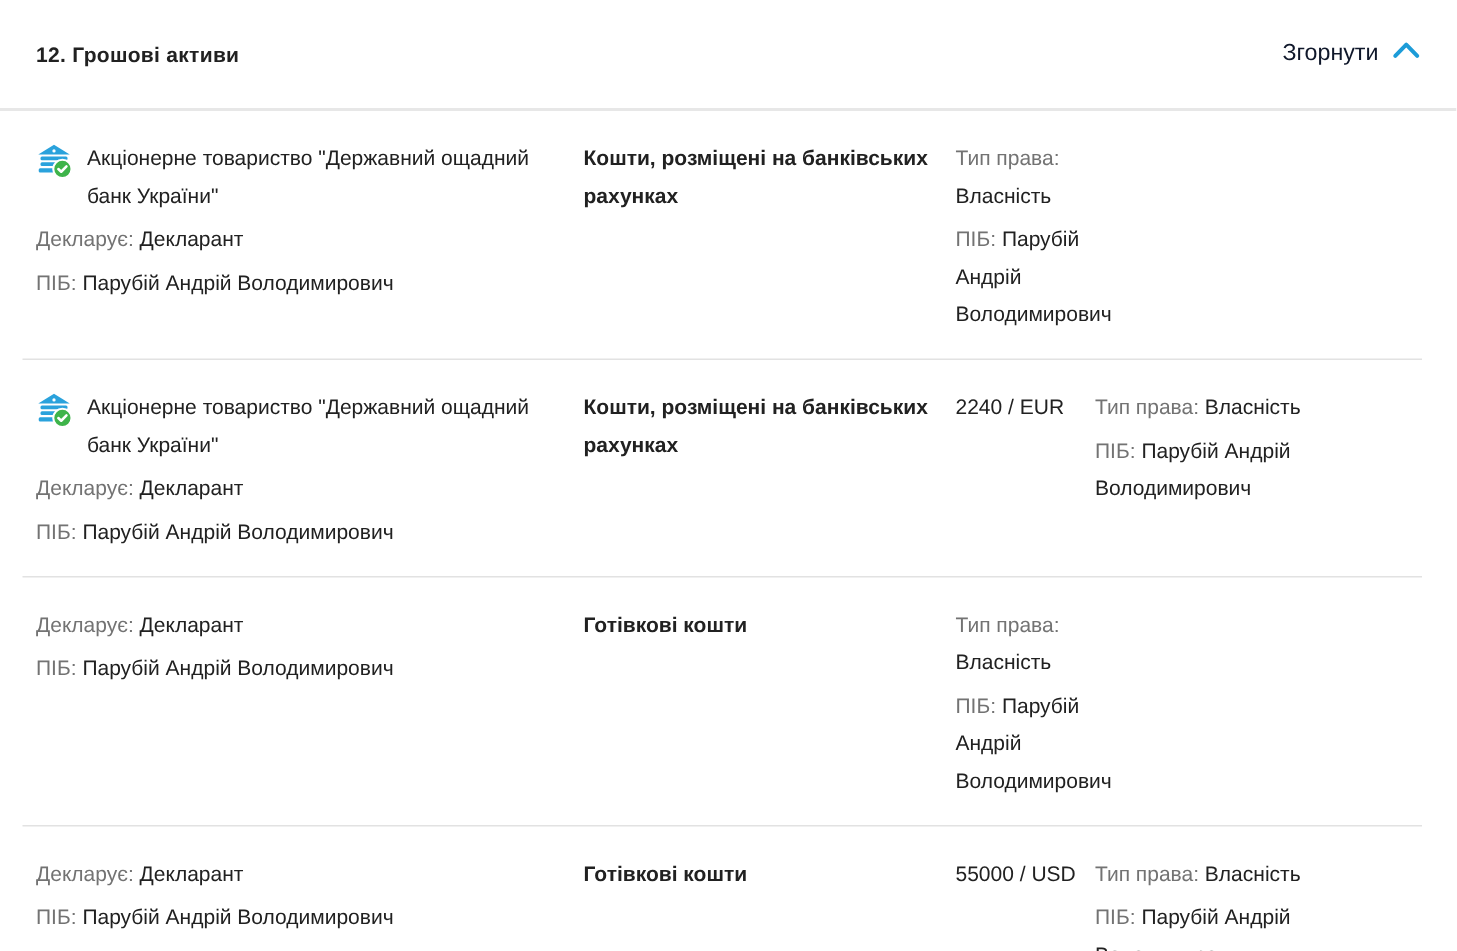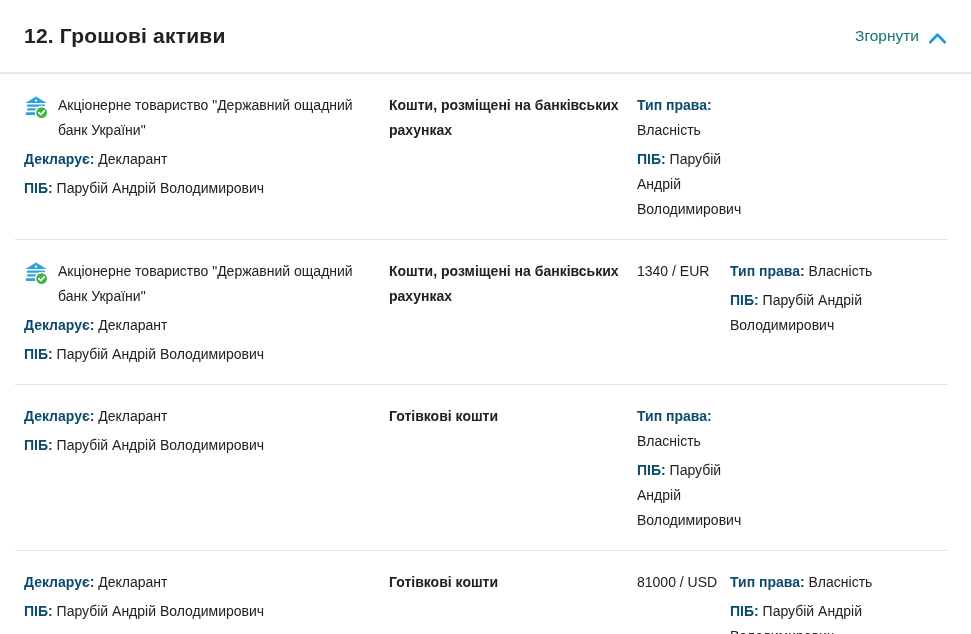--- a/index.html
+++ b/index.html
@@ -10,25 +10,25 @@
   }
   .page{width:971px;height:634px;background:#fff;}
 
   
   .section-header{
     height:74px;display:flex;align-items:center;justify-content:space-between;
     padding:0 24px;box-sizing:border-box;background:#fff;
     border-bottom:2px solid #e7e7e7;
   }
   .section-title{
-    margin:0;font-size:21px;font-weight:700;color:#212121;letter-spacing:.2px;
+    margin:0;font-size:14px;font-weight:700;color:#212121;letter-spacing:.2px;
   }
   .collapse-btn{
-    display:flex;align-items:flex-end;gap:9px;background:none;border:none;
-    padding:0;cursor:pointer;color:#0f766e;font-family:inherit;
+    display:flex;align-items:flex-start;gap:9px;background:none;border:none;
+    padding:0;cursor:pointer;color:#0f172a;font-family:inherit;
     font-size:15.5px;font-weight:400;
   }
   .collapse-btn svg{display:block;}
 
   
   .table{margin:0 23px 0 15px;}
   .row{
     display:grid;
     grid-template-columns:374px 248px 93px 218px;
     border-bottom:1px solid #e2e2e2;
@@ -42,21 +42,21 @@
   .body-row{padding:19px 0 13px;}
   .cell{box-sizing:border-box;}
   .c1{padding-left:9px;padding-right:16px;}
   .c2{padding-right:16px;font-weight:bold;}
   .c3{padding-right:8px;}
   .c4{padding-right:4px;}
   .thead .c1{padding-left:9px;}
 
   .cell p{margin:0 0 4px;font-size:14px;line-height:25px;}
   .cell .text{font-size:14px;line-height:25px;}
-  .lbl{font-weight:700;color:#0c4a6e;}
+  .lbl{font-weight:400;color:#737373;}
 
   
   .inst{display:flex;align-items:flex-start;}
   .bank-ic{flex:0 0 34px;padding-top:2px;}
   .bank-ic svg{display:block;}
 
   .c3 .text{display:inline-block;max-width:85px;}
 </style>
 </head>
 <body>
@@ -115,21 +115,21 @@
               <circle cx="17.6" cy="17.6" r="6.1" fill="#3eb44a" stroke="#ffffff" stroke-width="1.4"></circle>
               <polyline points="14.9,17.7 16.8,19.5 20.3,15.9" fill="none" stroke="#ffffff" stroke-width="1.7" stroke-linecap="round" stroke-linejoin="round"></polyline>
             </svg>
           </span>
           <span class="text">Акціонерне товариство "Державний ощадний банк України"</span>
         </p>
         <p><span class="lbl">Декларує:</span> <span>Декларант</span></p>
         <p><span class="lbl">ПІБ:</span> <span>Парубій Андрій Володимирович</span></p>
       </div>
       <div class="cell c2"><span class="text">Кошти, розміщені на банківських рахунках</span></div>
-      <div class="cell c3"><span class="text">1340 / EUR</span></div>
+      <div class="cell c3"><span class="text">2240 / EUR</span></div>
       <div class="cell c4">
         <p><span class="lbl">Тип права:</span> <span>Власність</span></p>
         <p><span class="lbl">ПІБ:</span> <span>Парубій Андрій Володимирович</span></p>
       </div>
     </div>
 
     <div class="row body-row">
       <div class="cell c1">
         <p><span class="lbl">Декларує:</span> <span>Декларант</span></p>
         <p><span class="lbl">ПІБ:</span> <span>Парубій Андрій Володимирович</span></p>
@@ -140,21 +140,21 @@
         <p><span class="lbl">ПІБ:</span> <span>Парубій Андрій Володимирович</span></p>
       </div>
     </div>
 
     <div class="row body-row">
       <div class="cell c1">
         <p><span class="lbl">Декларує:</span> <span>Декларант</span></p>
         <p><span class="lbl">ПІБ:</span> <span>Парубій Андрій Володимирович</span></p>
       </div>
       <div class="cell c2"><span class="text">Готівкові кошти</span></div>
-      <div class="cell c3"><span class="text">81000 / USD</span></div>
+      <div class="cell c3"><span class="text">55000 / USD</span></div>
       <div class="cell c4">
         <p><span class="lbl">Тип права:</span> <span>Власність</span></p>
         <p><span class="lbl">ПІБ:</span> <span>Парубій Андрій Володимирович</span></p>
       </div>
     </div>
 
   </div>
 </div>
 
 </body></html>

